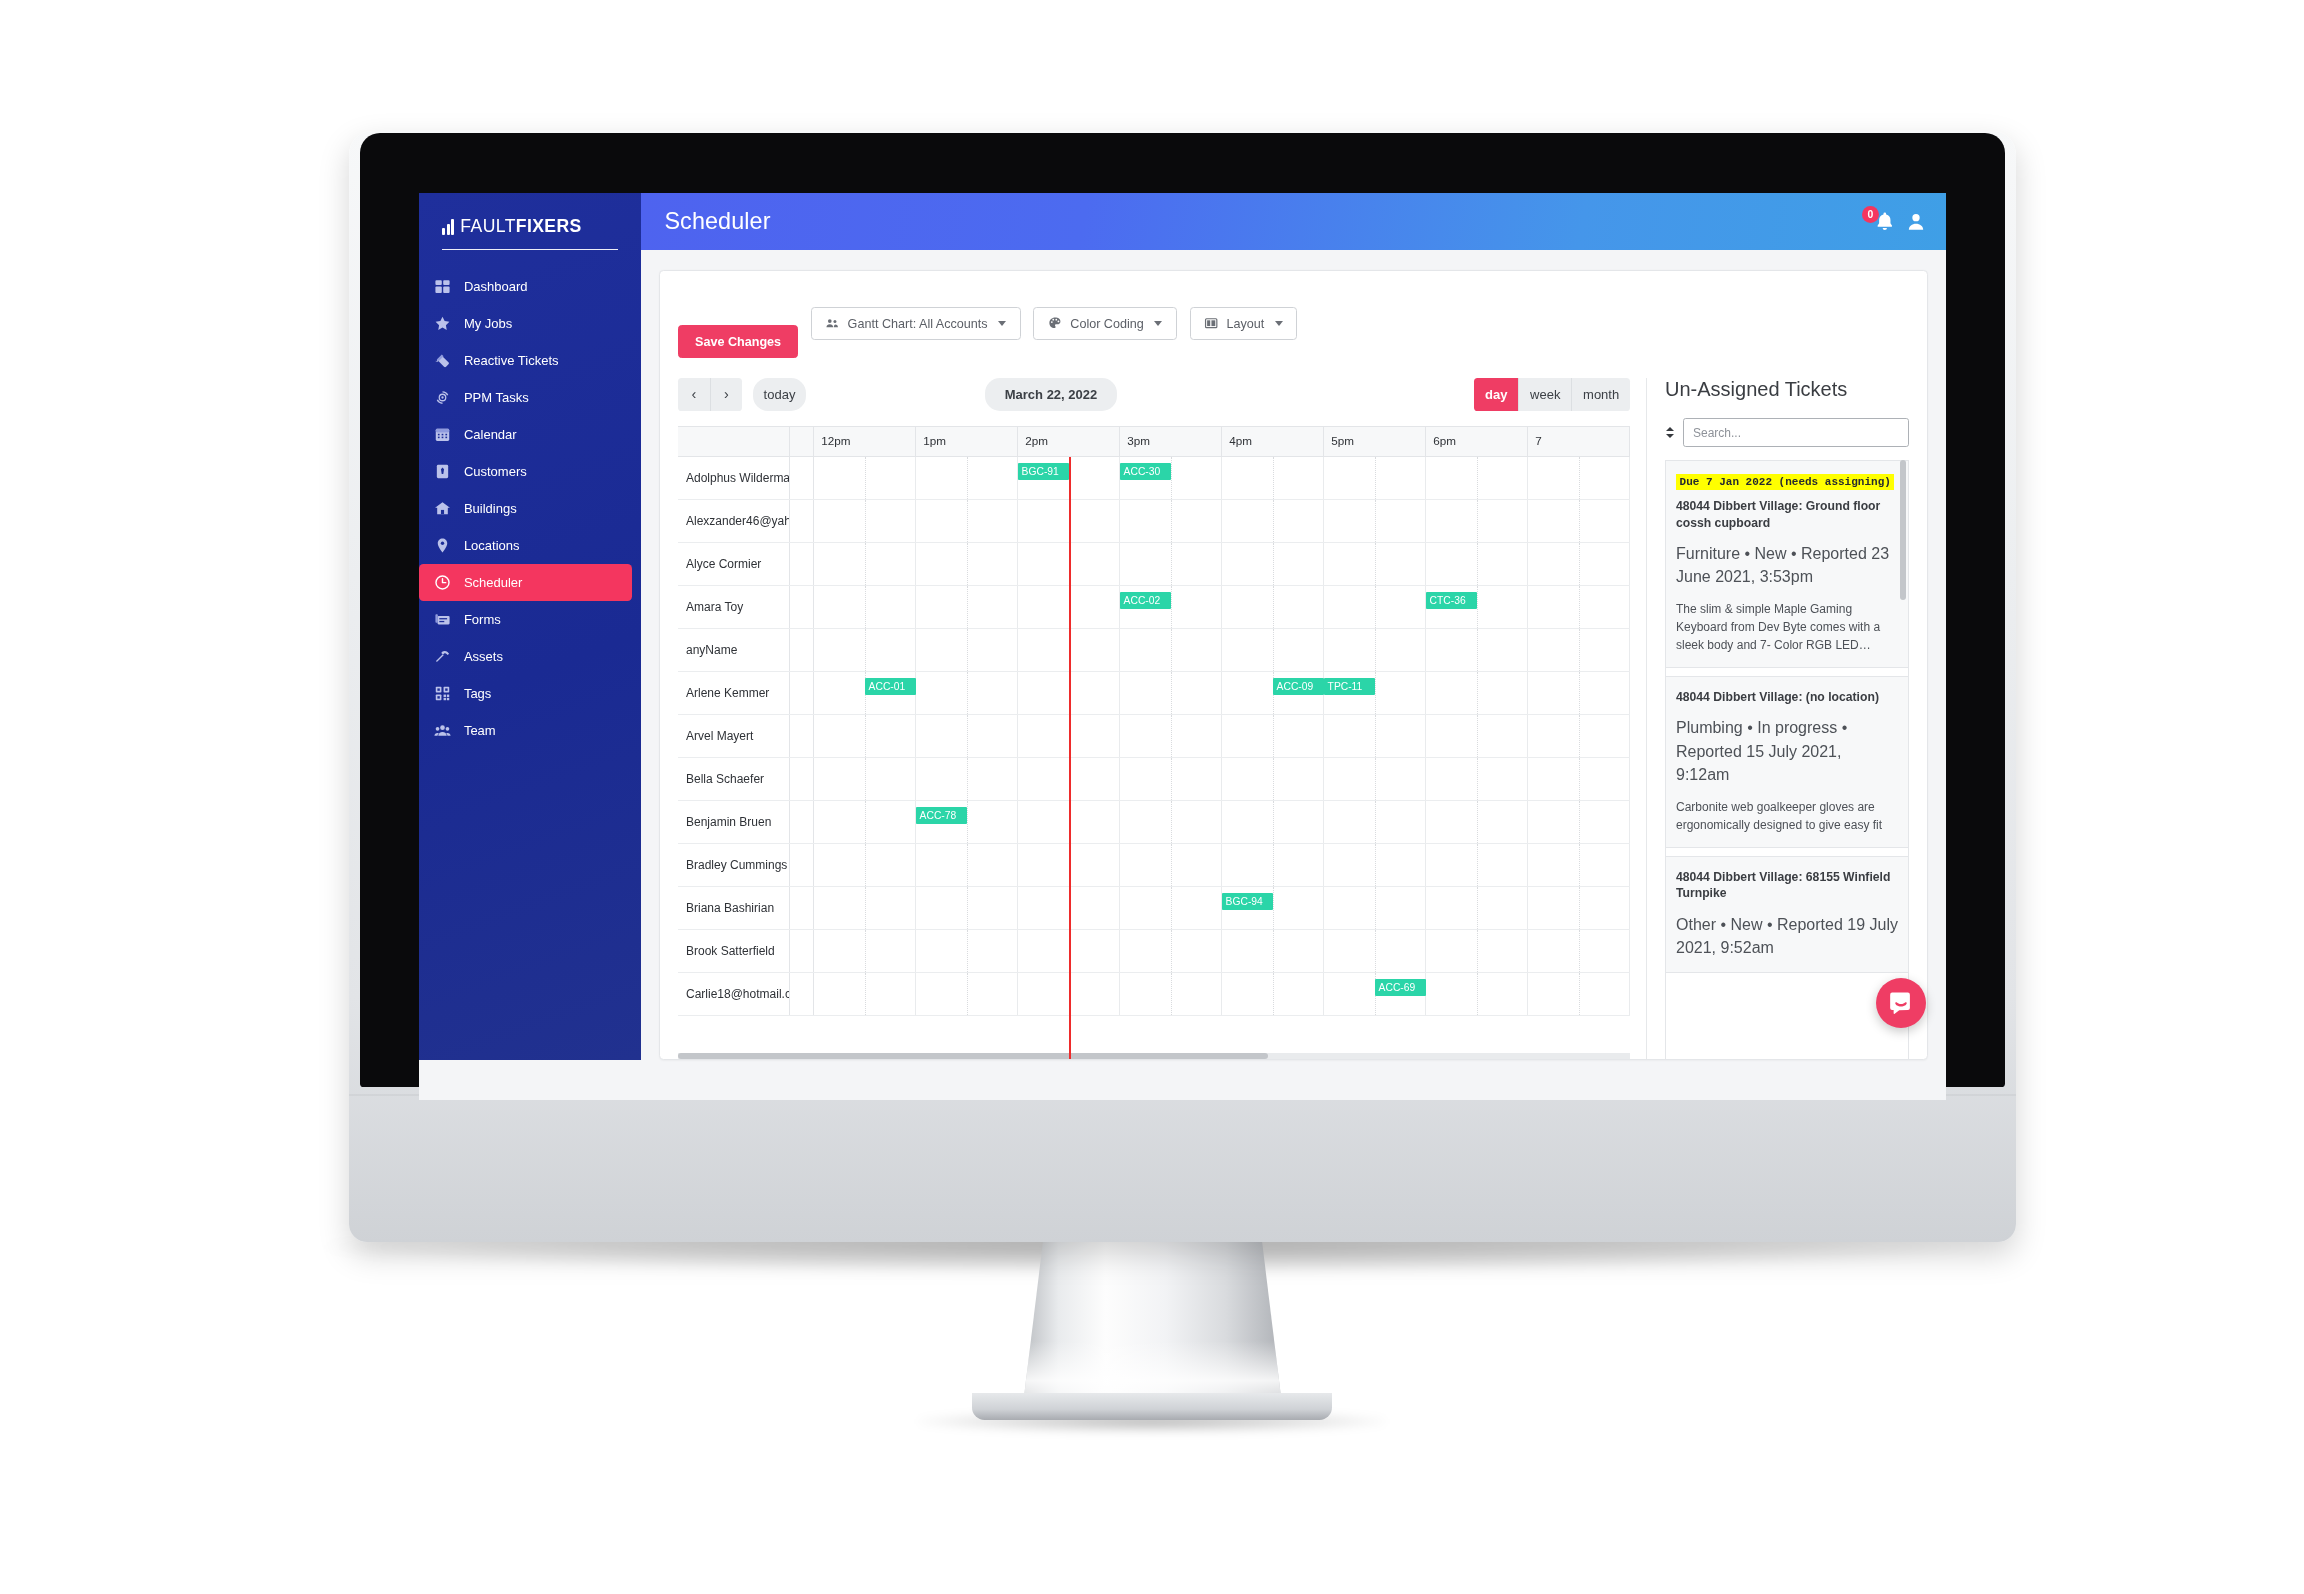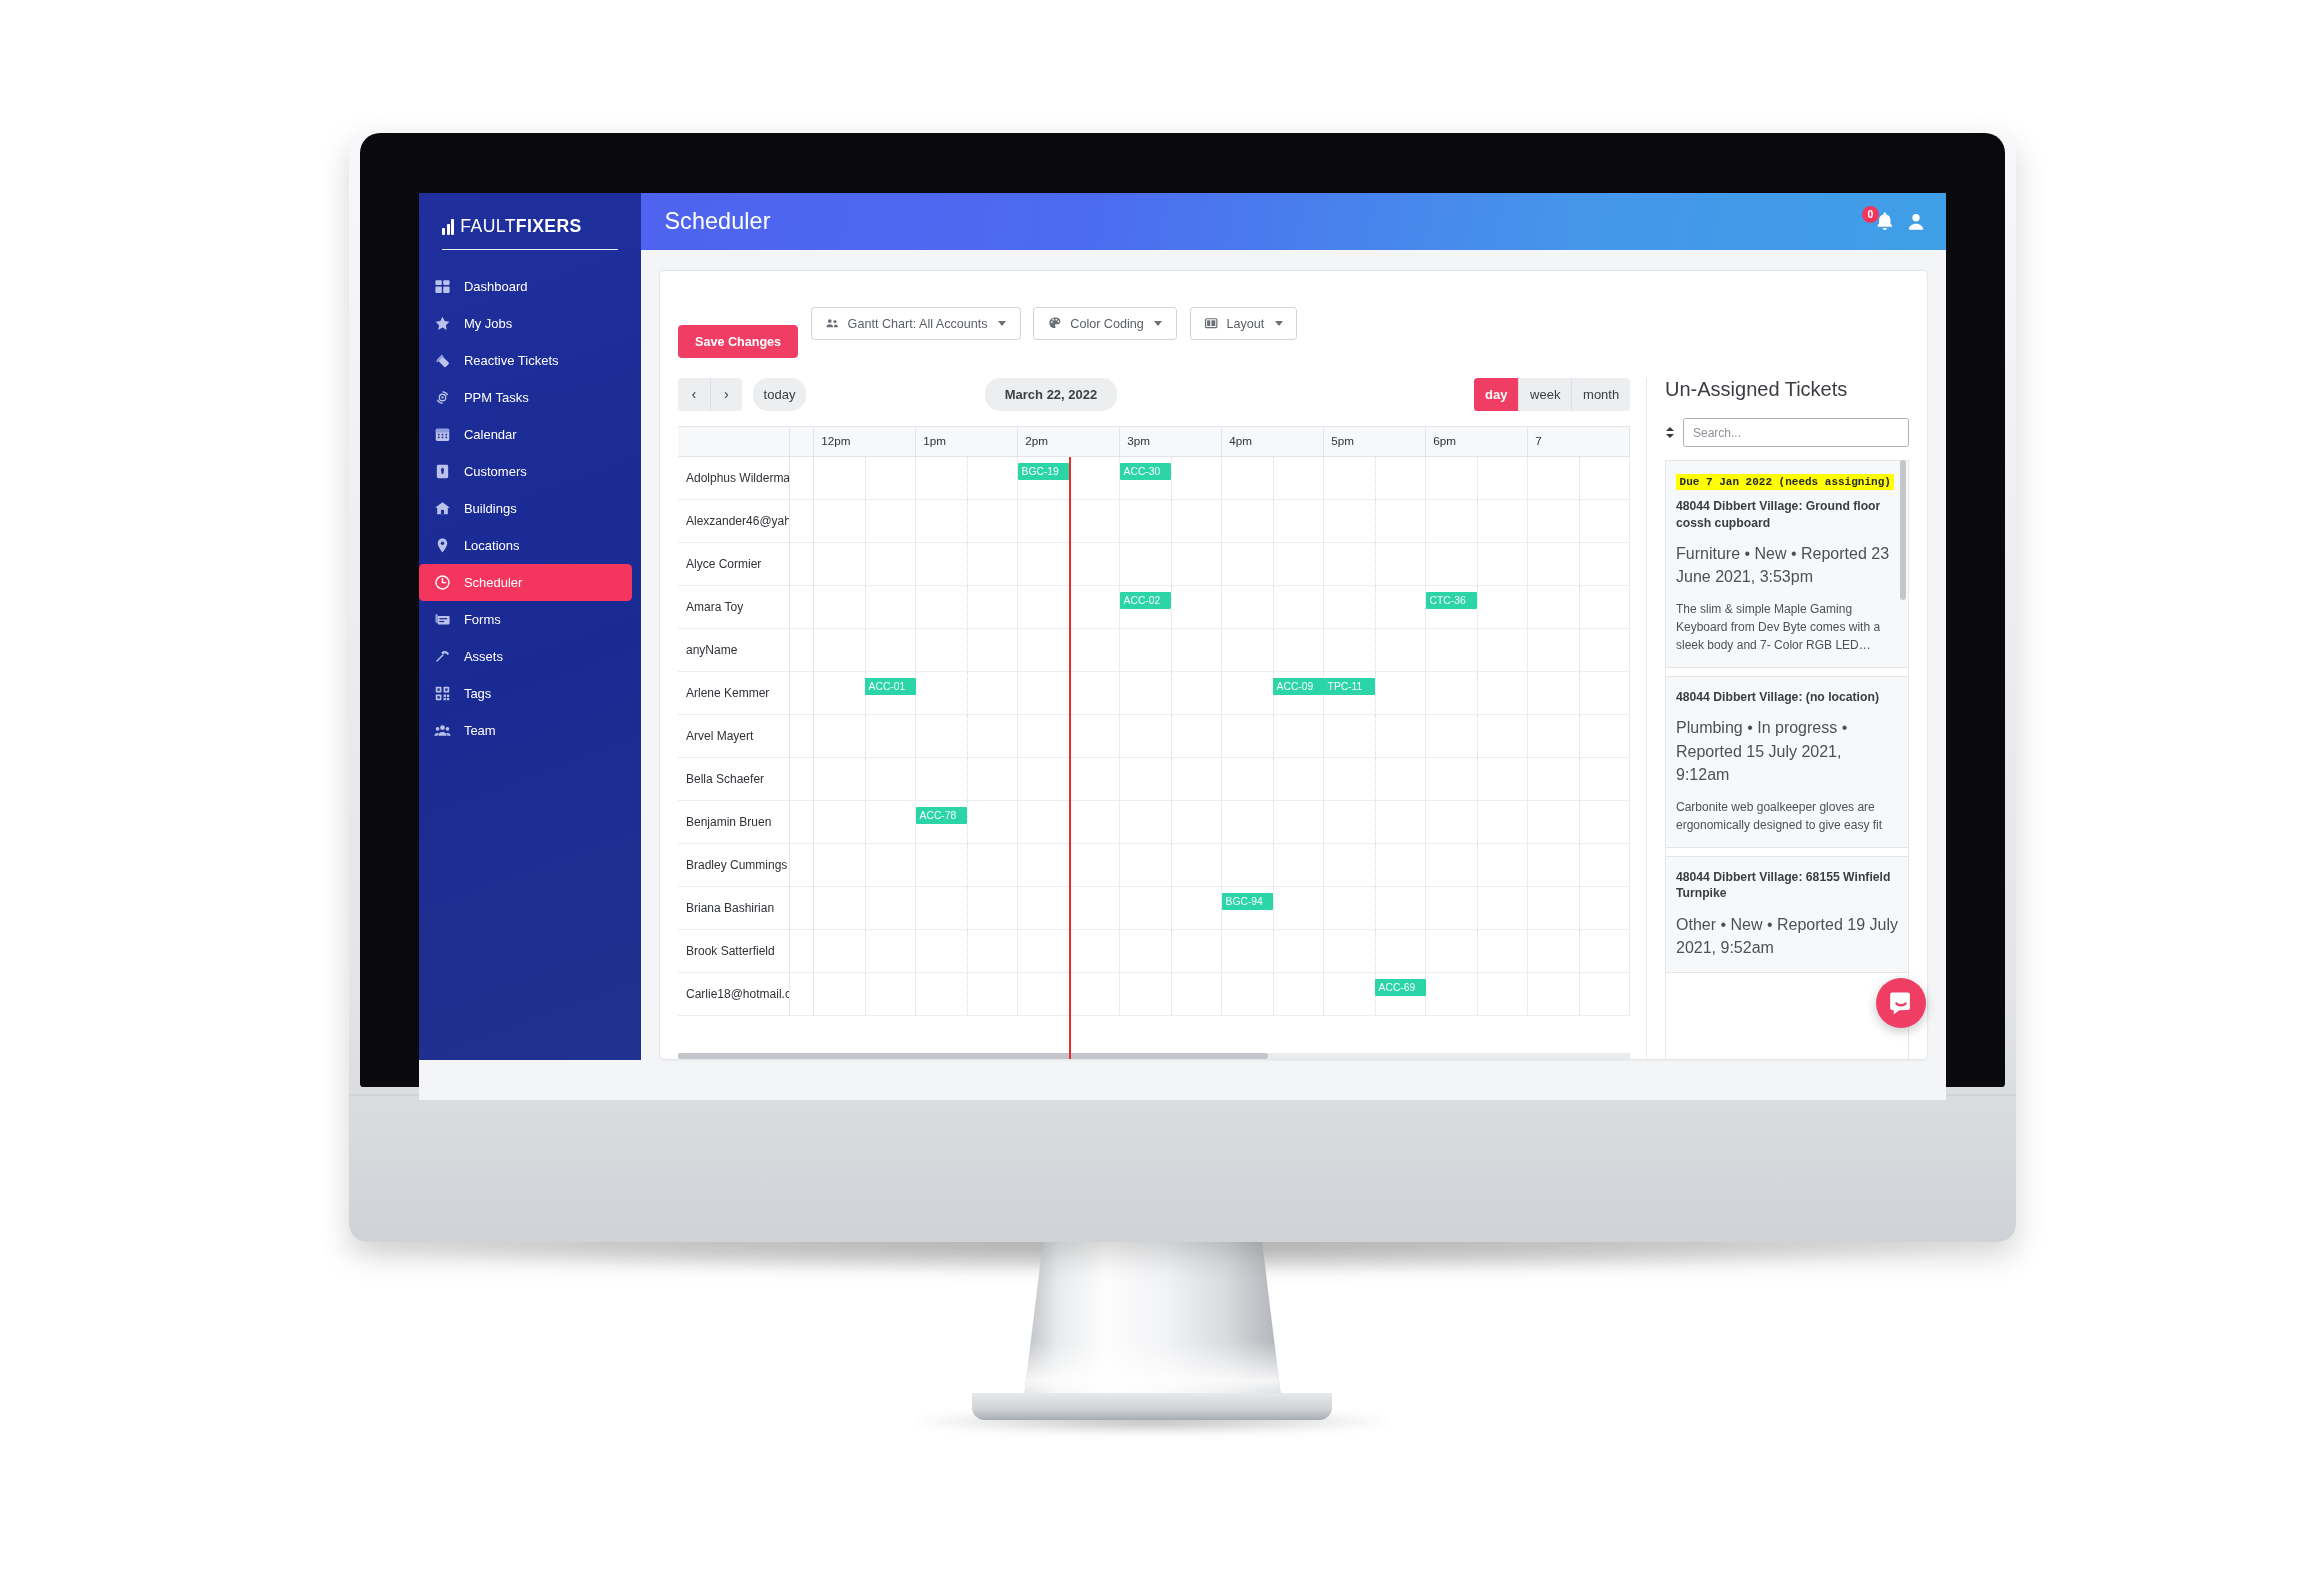--- a/index.html
+++ b/index.html
@@ -522,21 +522,21 @@
                         <div class="g-pad"></div>
                         <div class="g-times">
                           <div class="g-hour"></div>
                           <div class="g-hour"></div>
                           <div class="g-hour"></div>
                           <div class="g-hour"></div>
                           <div class="g-hour"></div>
                           <div class="g-hour"></div>
                           <div class="g-hour"></div>
                           <div class="g-hour"></div>
-                          <div class="chip" style="background: rgb(43, 213, 168); left: 25%; width: 6.25%; top: 5.4px;">BGC-19</div>
+                          <div class="chip" style="background: rgb(43, 213, 168); left: 25%; width: 6.25%; top: 5.4px;">BGC-91</div>
                           <div class="chip" style="background: rgb(43, 213, 168); left: 37.5%; width: 6.25%; top: 5.4px;">ACC-30</div>
                         </div>
                       </div>
                       <div class="g-row">
                         <div class="g-namecol">Alexzander46@yahoo.c</div>
                         <div class="g-pad"></div>
                         <div class="g-times">
                           <div class="g-hour"></div>
                           <div class="g-hour"></div>
                           <div class="g-hour"></div>

